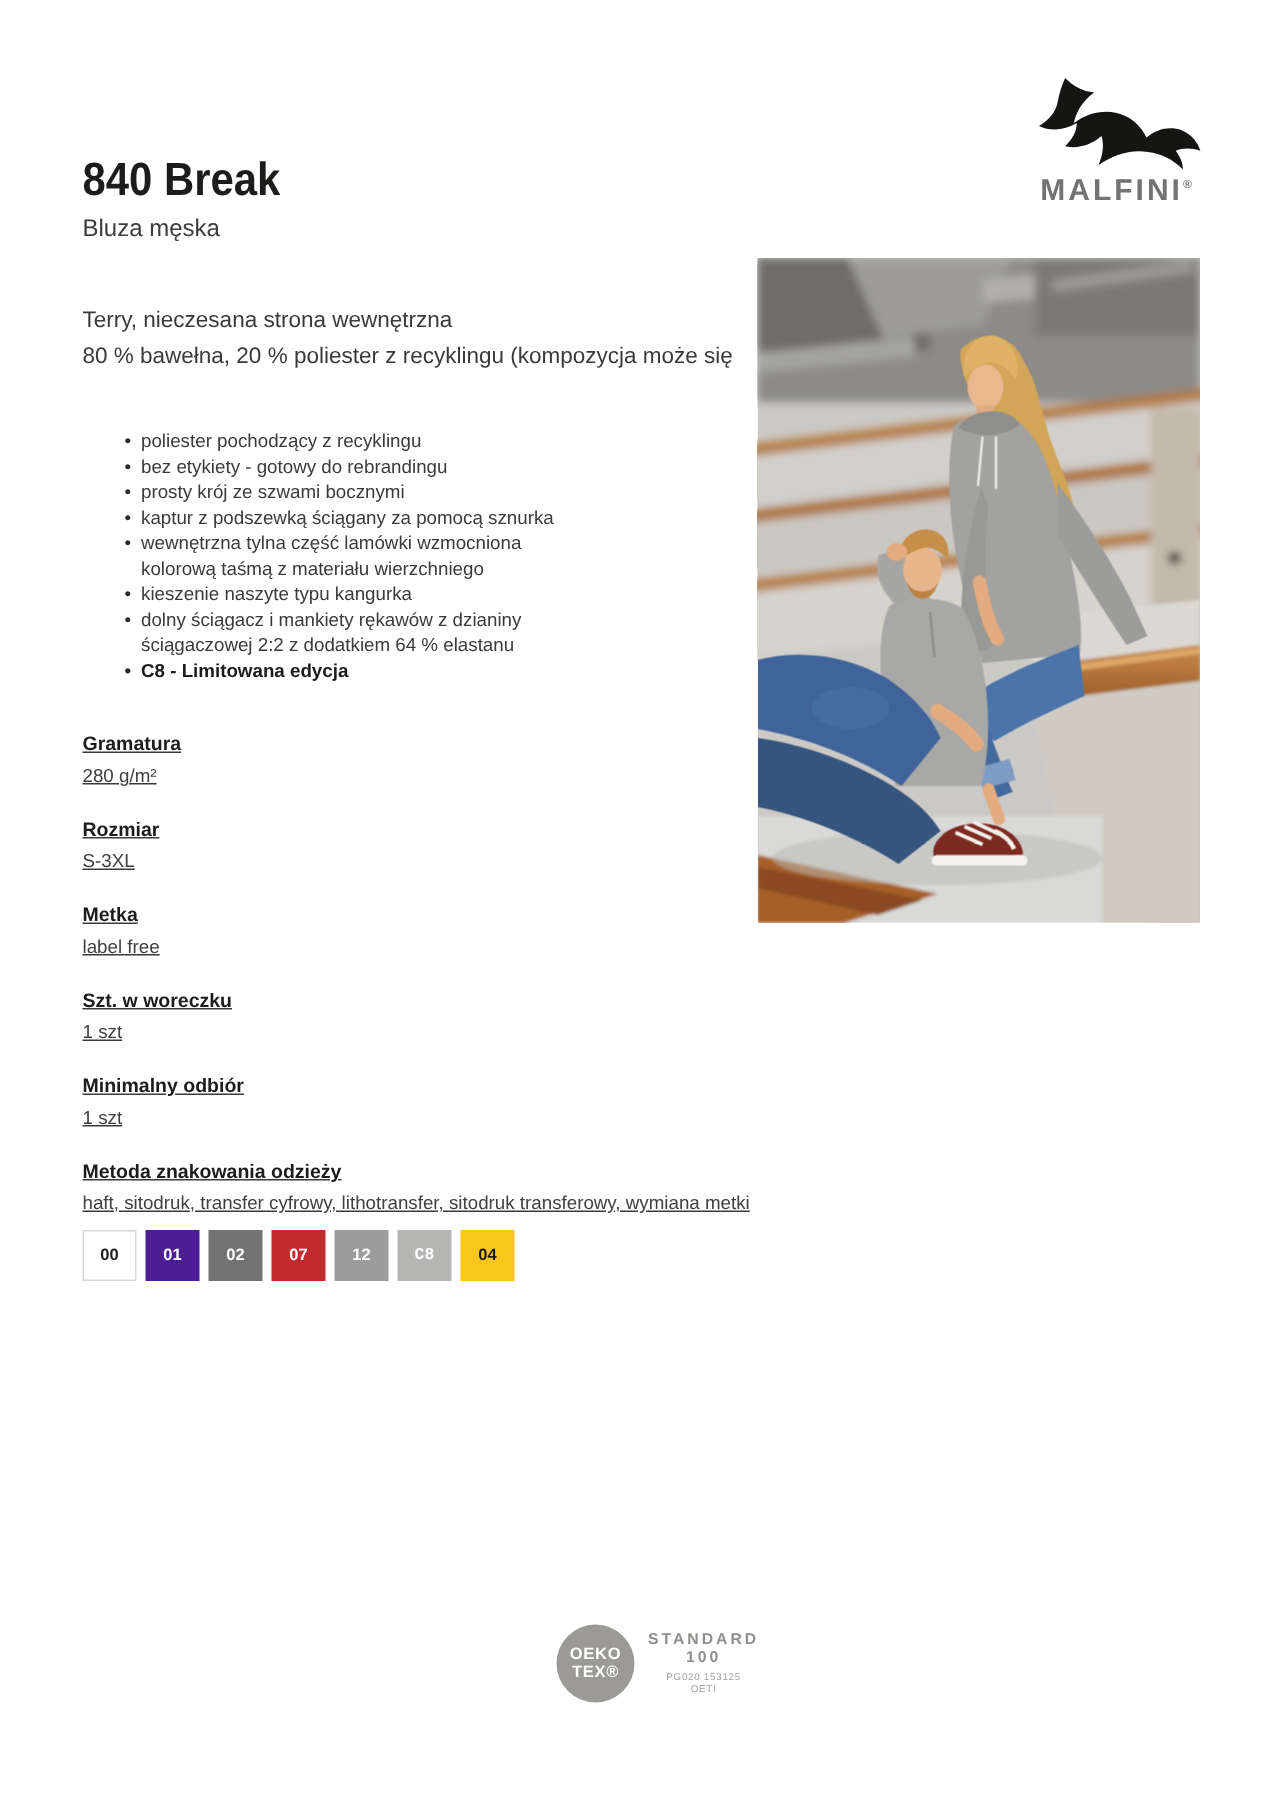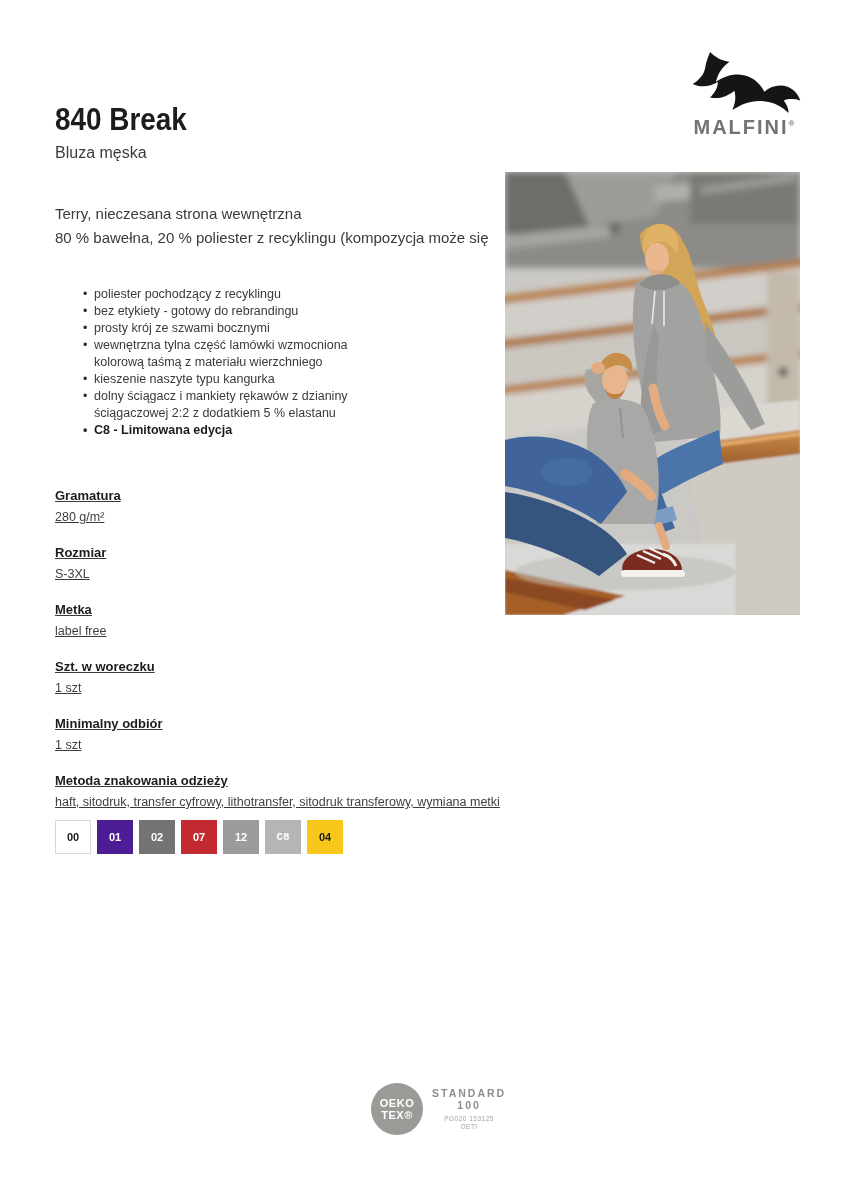--- a/index.html
+++ b/index.html
@@ -72,23 +72,24 @@
 
 <div class="abs description">
   <div>Terry, nieczesana strona wewnętrzna</div>
   <div>80 % bawełna, 20 % poliester z recyklingu (kompozycja może się</div>
 </div>
 
 <ul class="abs features">
   <li>poliester pochodzący z recyklingu</li>
   <li>bez etykiety - gotowy do rebrandingu</li>
   <li>prosty krój ze szwami bocznymi</li>
+  <li>kaptur z podszewką ściągany za pomocą sznurka</li>
   <li>wewnętrzna tylna część lamówki wzmocniona kolorową taśmą z materiału wierzchniego</li>
   <li>kieszenie naszyte typu kangurka</li>
-  <li>dolny ściągacz i mankiety rękawów z dzianiny ściągaczowej 2:2 z dodatkiem 5 % elastanu</li>
+  <li>dolny ściągacz i mankiety rękawów z dzianiny ściągaczowej 2:2 z dodatkiem 64 % elastanu</li>
   <li class="featured-bold">C8 - Limitowana edycja</li>
 </ul>
 
 <div class="abs specs">
   <div class="spec-block">
     <div class="spec-label">Gramatura</div>
     <div class="spec-value">280 g/m²</div>
   </div>
   <div class="spec-block">
     <div class="spec-label">Rozmiar</div>

